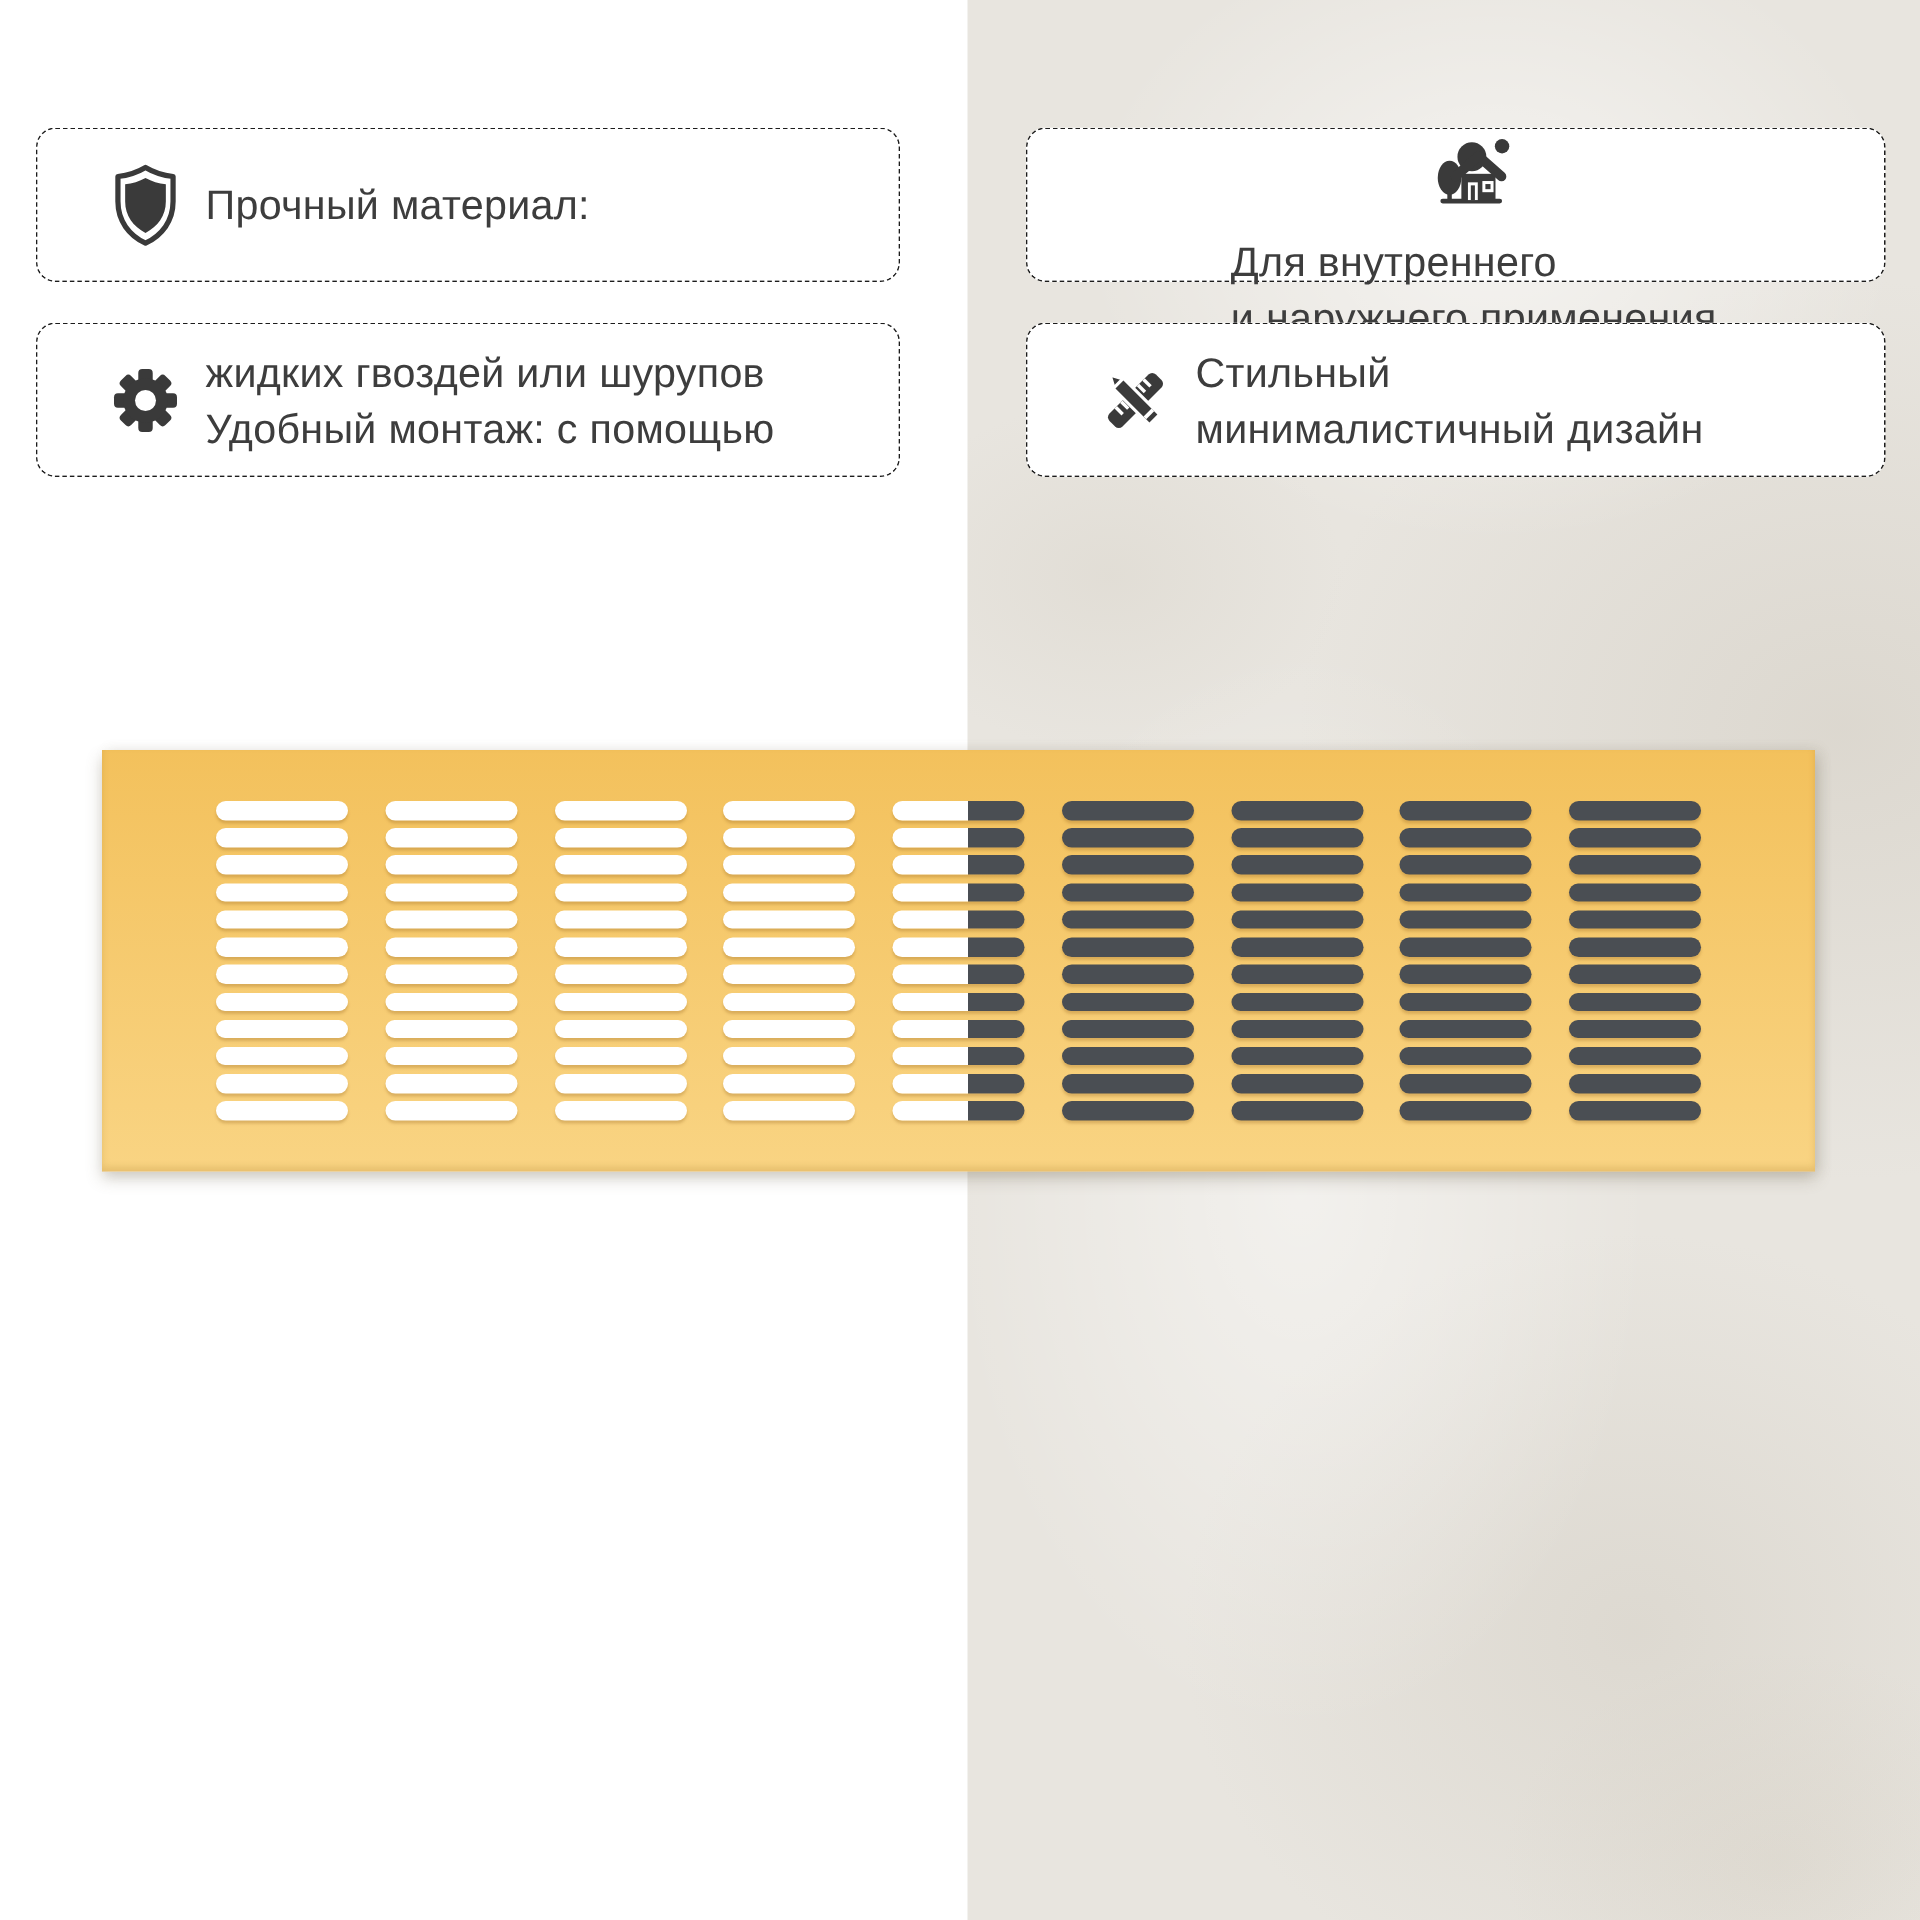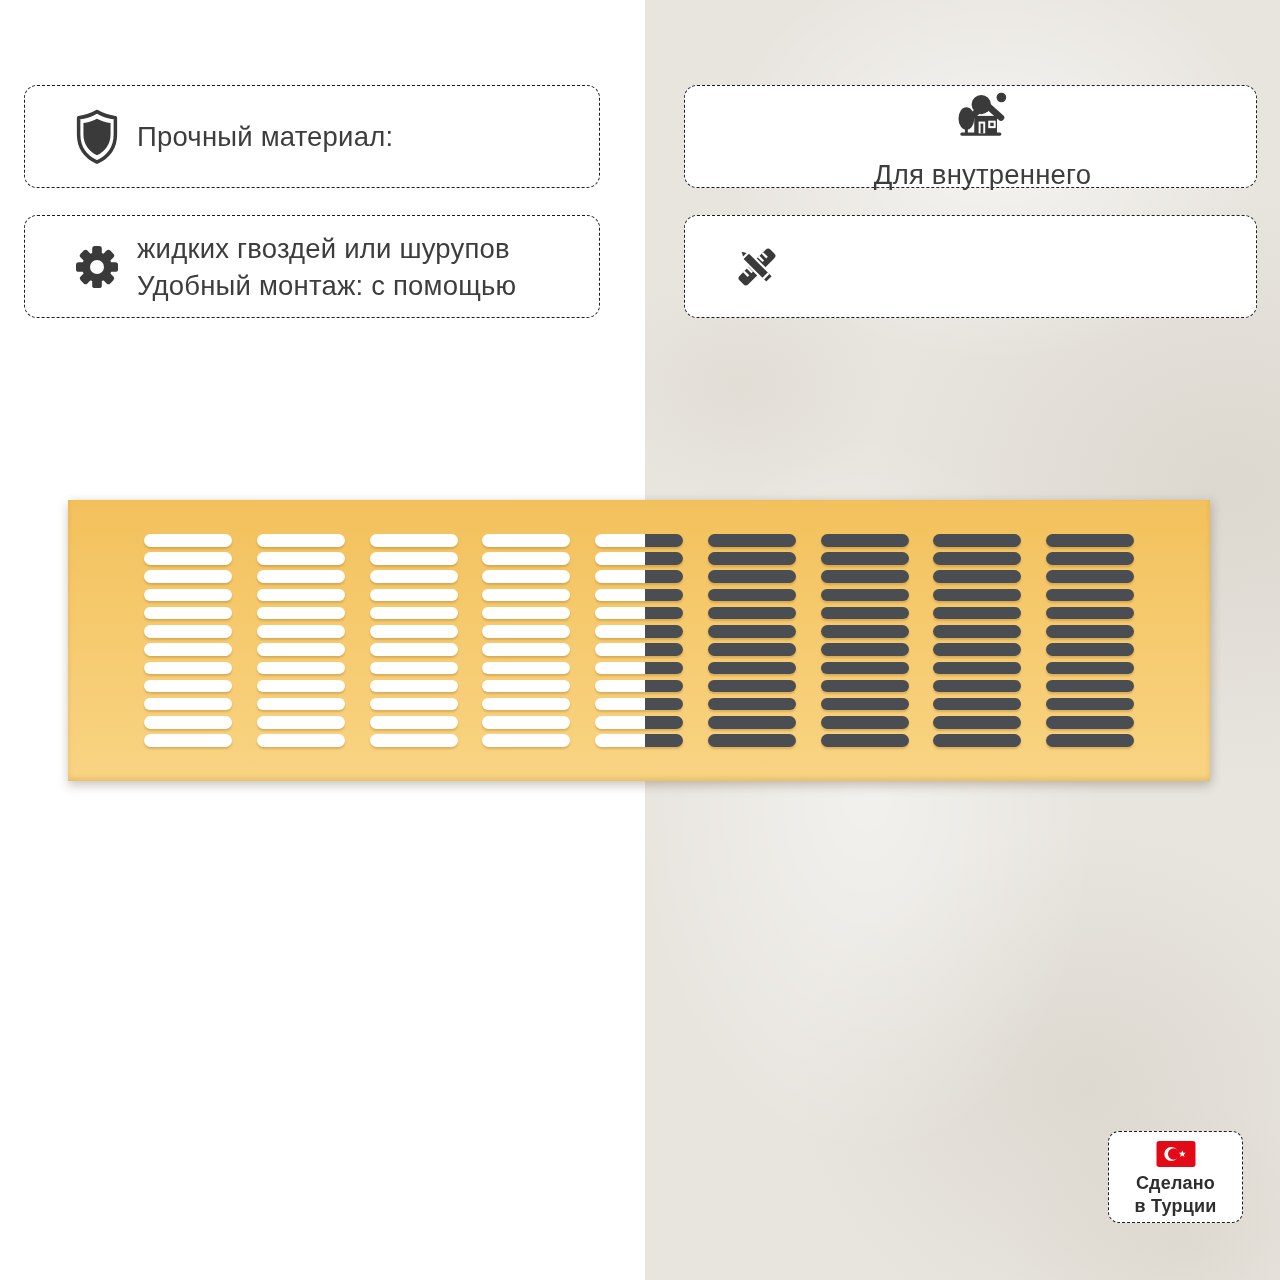--- a/index.html
+++ b/index.html
@@ -120,20 +120,21 @@
         </g>
         <path d="M17.5 35 L35 19.5 L52.5 35" fill="none" stroke="currentColor" stroke-width="7.5" stroke-linecap="round" stroke-linejoin="round"></path>
         <rect x="27" y="39.5" width="7.5" height="13.5" fill="#ffffff"></rect>
         <rect x="29.2" y="41.8" width="3.1" height="11.2" fill="currentColor"></rect>
         <rect x="38" y="38.5" width="8.5" height="8.5" fill="#ffffff"></rect>
         <rect x="40.3" y="40.8" width="3.9" height="3.9" fill="currentColor"></rect>
       </svg>
     </span>
     <span class="ftext">
       <span>Для внутреннего</span>
+      <span>и наружнего применения</span>
     </span>
   </div>
 
   <div class="fbox fb-br">
     <span class="ficon">
       <svg viewBox="0 0 64 64" aria-hidden="true">
         <g transform="rotate(45 32 32)">
           <rect x="25" y="7" width="14" height="50" rx="4" fill="currentColor"></rect>
           <g fill="#ffffff">
             <rect x="25" y="15" width="7.5" height="2.6"></rect>
@@ -144,20 +145,24 @@
             <rect x="25" y="45" width="7.5" height="2.6"></rect>
           </g>
         </g>
         <g transform="rotate(-45 32 32)">
           <path d="M26.5 15 L32 4.5 L37.5 15 Z" fill="currentColor" stroke="#ffffff" stroke-width="2.4" stroke-linejoin="round"></path>
           <rect x="26.5" y="13.5" width="11" height="39" fill="currentColor" stroke="#ffffff" stroke-width="2.4"></rect>
           <rect x="27.7" y="45" width="8.6" height="2.8" fill="#ffffff"></rect>
         </g>
       </svg>
     </span>
+    <span class="ftext">
+      <span>Стильный</span>
+      <span>минималистичный дизайн</span>
+    </span>
   </div>
 
   <div class="plate">
       <div class="slot-row">
         <div class="slot" style="background: rgb(255, 255, 255);"></div>
         <div class="slot" style="background: rgb(255, 255, 255);"></div>
         <div class="slot" style="background: rgb(255, 255, 255);"></div>
         <div class="slot" style="background: rgb(255, 255, 255);"></div>
         <div class="slot" style="background: linear-gradient(90deg, rgb(255, 255, 255) 57%, rgb(74, 78, 83) 57%);"></div>
         <div class="slot" style="background: rgb(74, 78, 83);"></div>
@@ -281,24 +286,14 @@
         <div class="slot" style="background: rgb(255, 255, 255);"></div>
         <div class="slot" style="background: rgb(255, 255, 255);"></div>
         <div class="slot" style="background: linear-gradient(90deg, rgb(255, 255, 255) 57%, rgb(74, 78, 83) 57%);"></div>
         <div class="slot" style="background: rgb(74, 78, 83);"></div>
         <div class="slot" style="background: rgb(74, 78, 83);"></div>
         <div class="slot" style="background: rgb(74, 78, 83);"></div>
         <div class="slot" style="background: rgb(74, 78, 83);"></div>
       </div>
     </div>
 
-  <div class="badge">
-    <svg class="flag" viewBox="0 0 42 28" aria-hidden="true">
-      <rect width="42" height="28" rx="3" fill="#e30a17"></rect>
-      <circle cx="16" cy="14" r="7.6" fill="#ffffff"></circle>
-      <circle cx="18.4" cy="14" r="6.1" fill="#e30a17"></circle>
-      <polygon fill="#ffffff" points="27.8,10 28.79,12.64 31.6,12.77 29.4,14.52 30.15,17.23 27.8,15.68 25.45,17.23 26.2,14.52 24,12.77 26.81,12.64"></polygon>
-    </svg>
-    <span class="badge-line">Сделано</span>
-    <span class="badge-line">в Турции</span>
-  </div>
 
 </div>
 
 </body></html>

